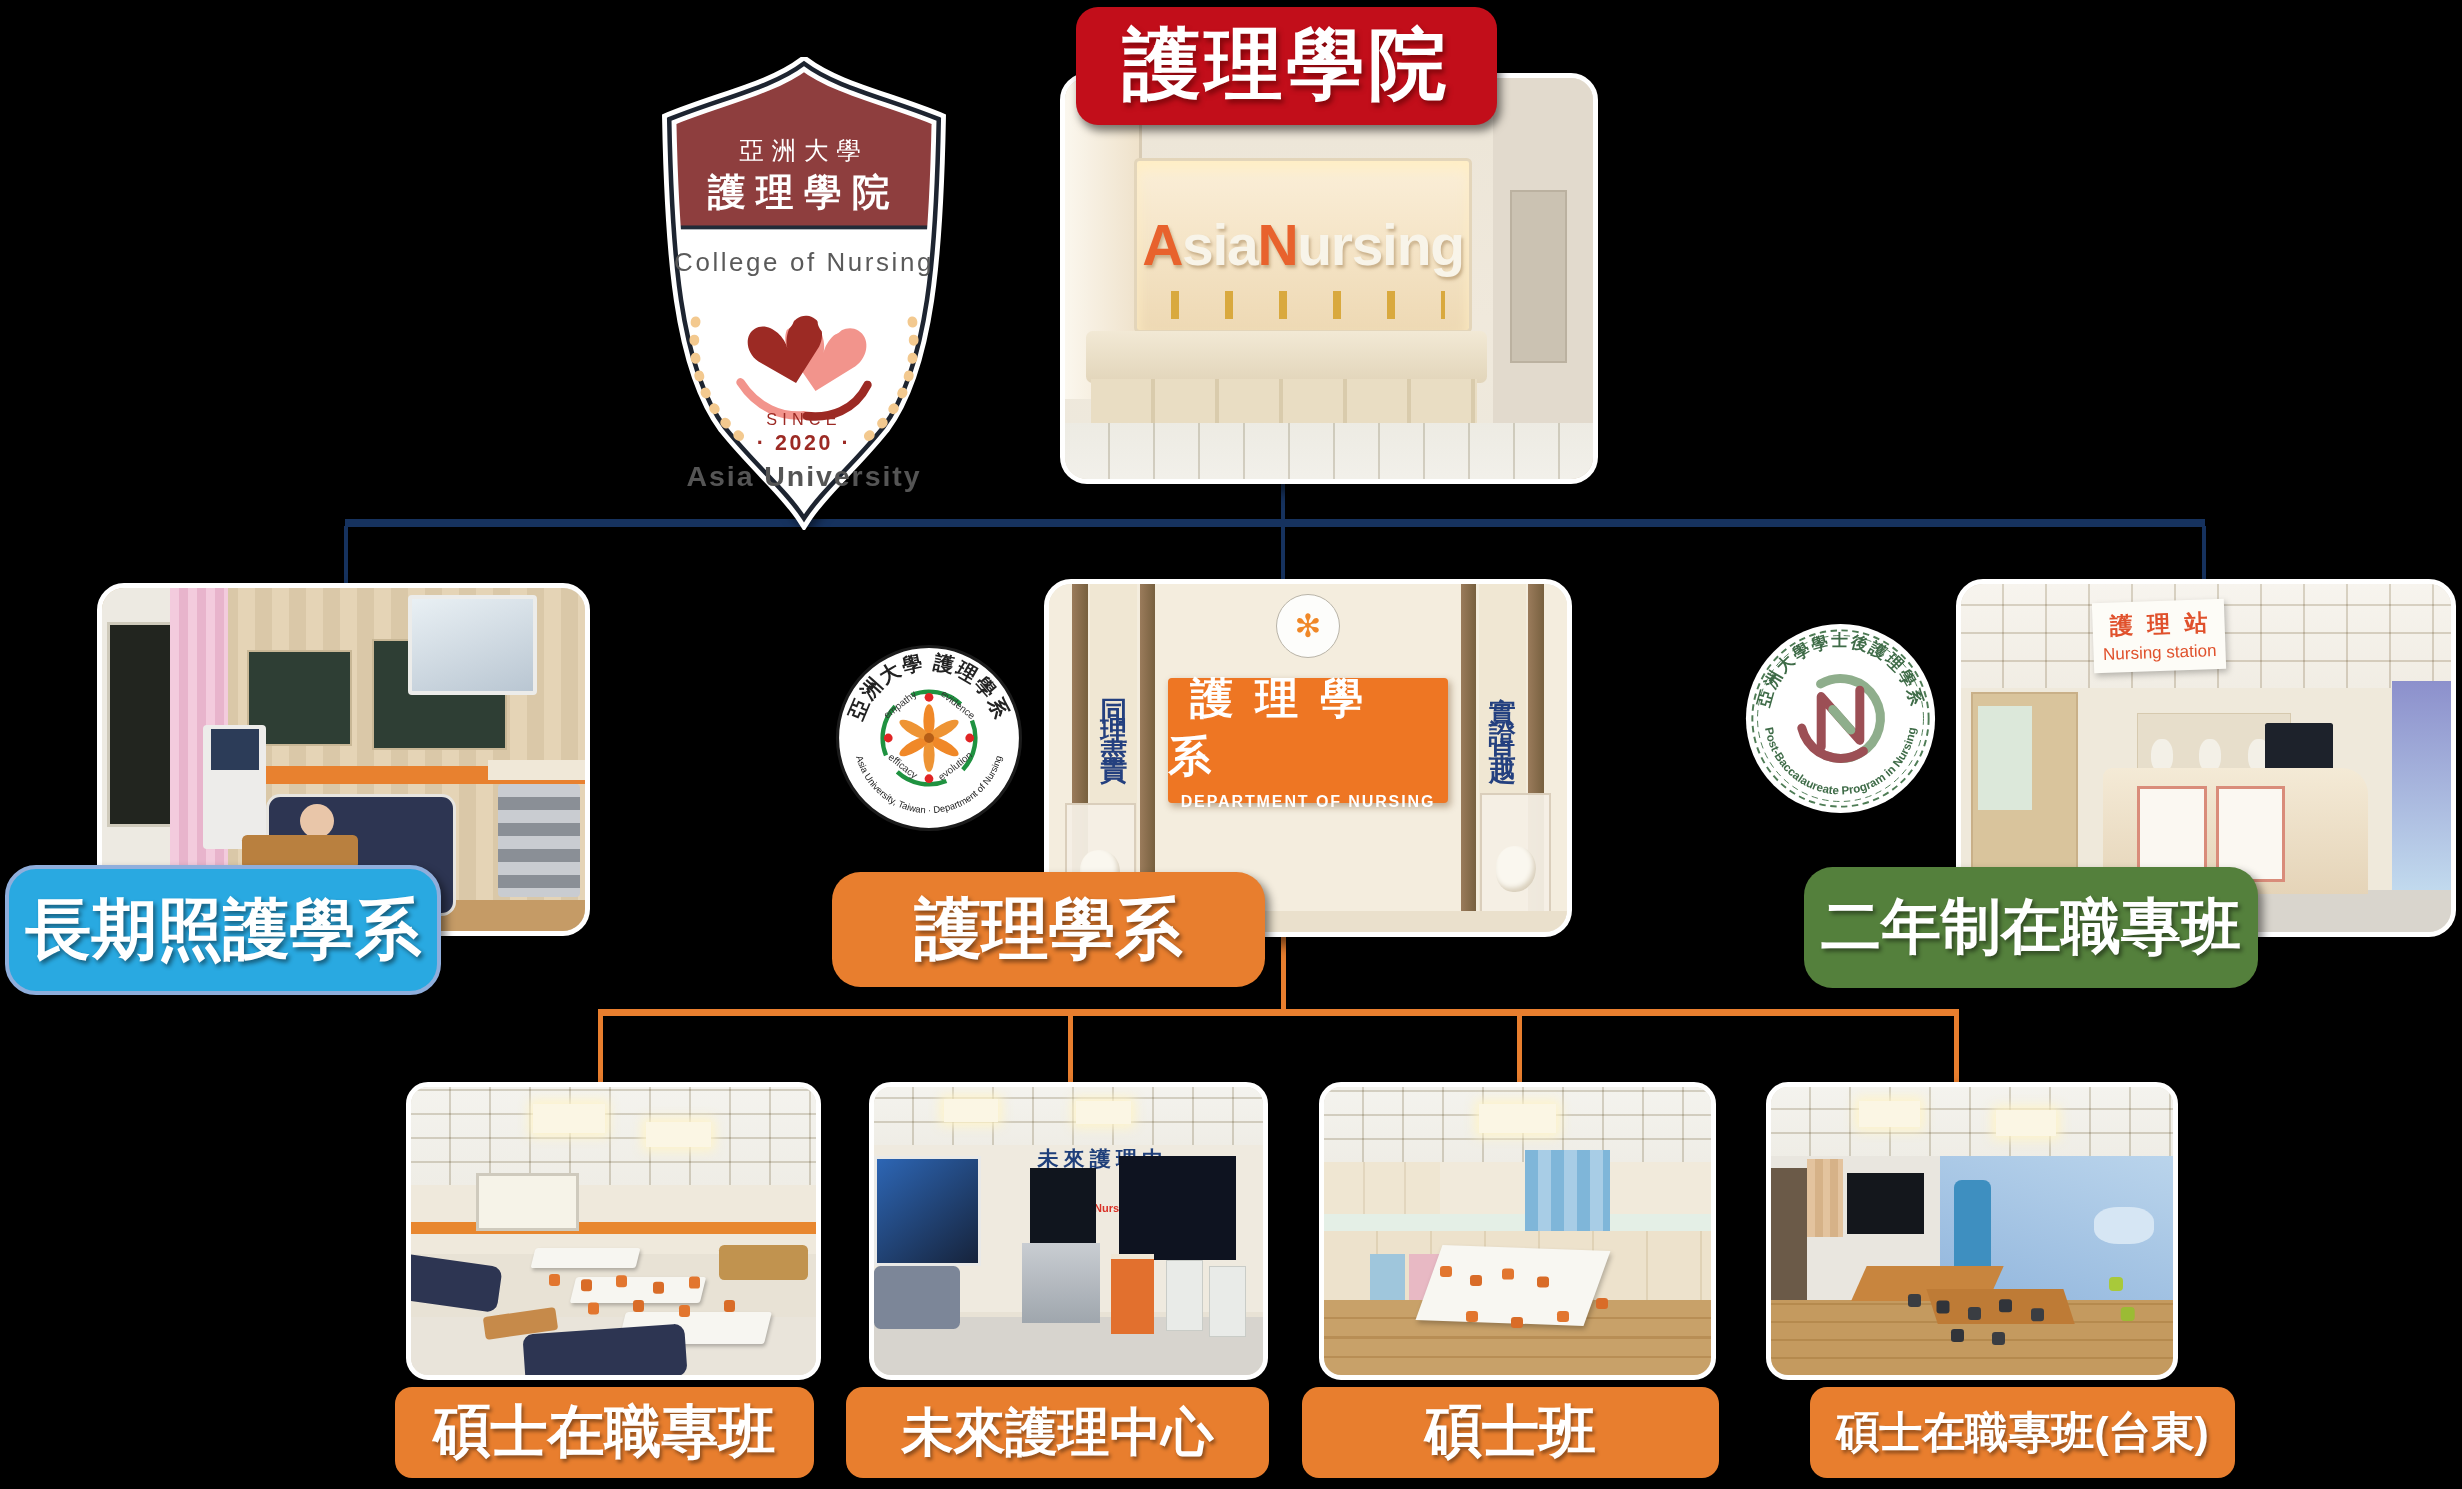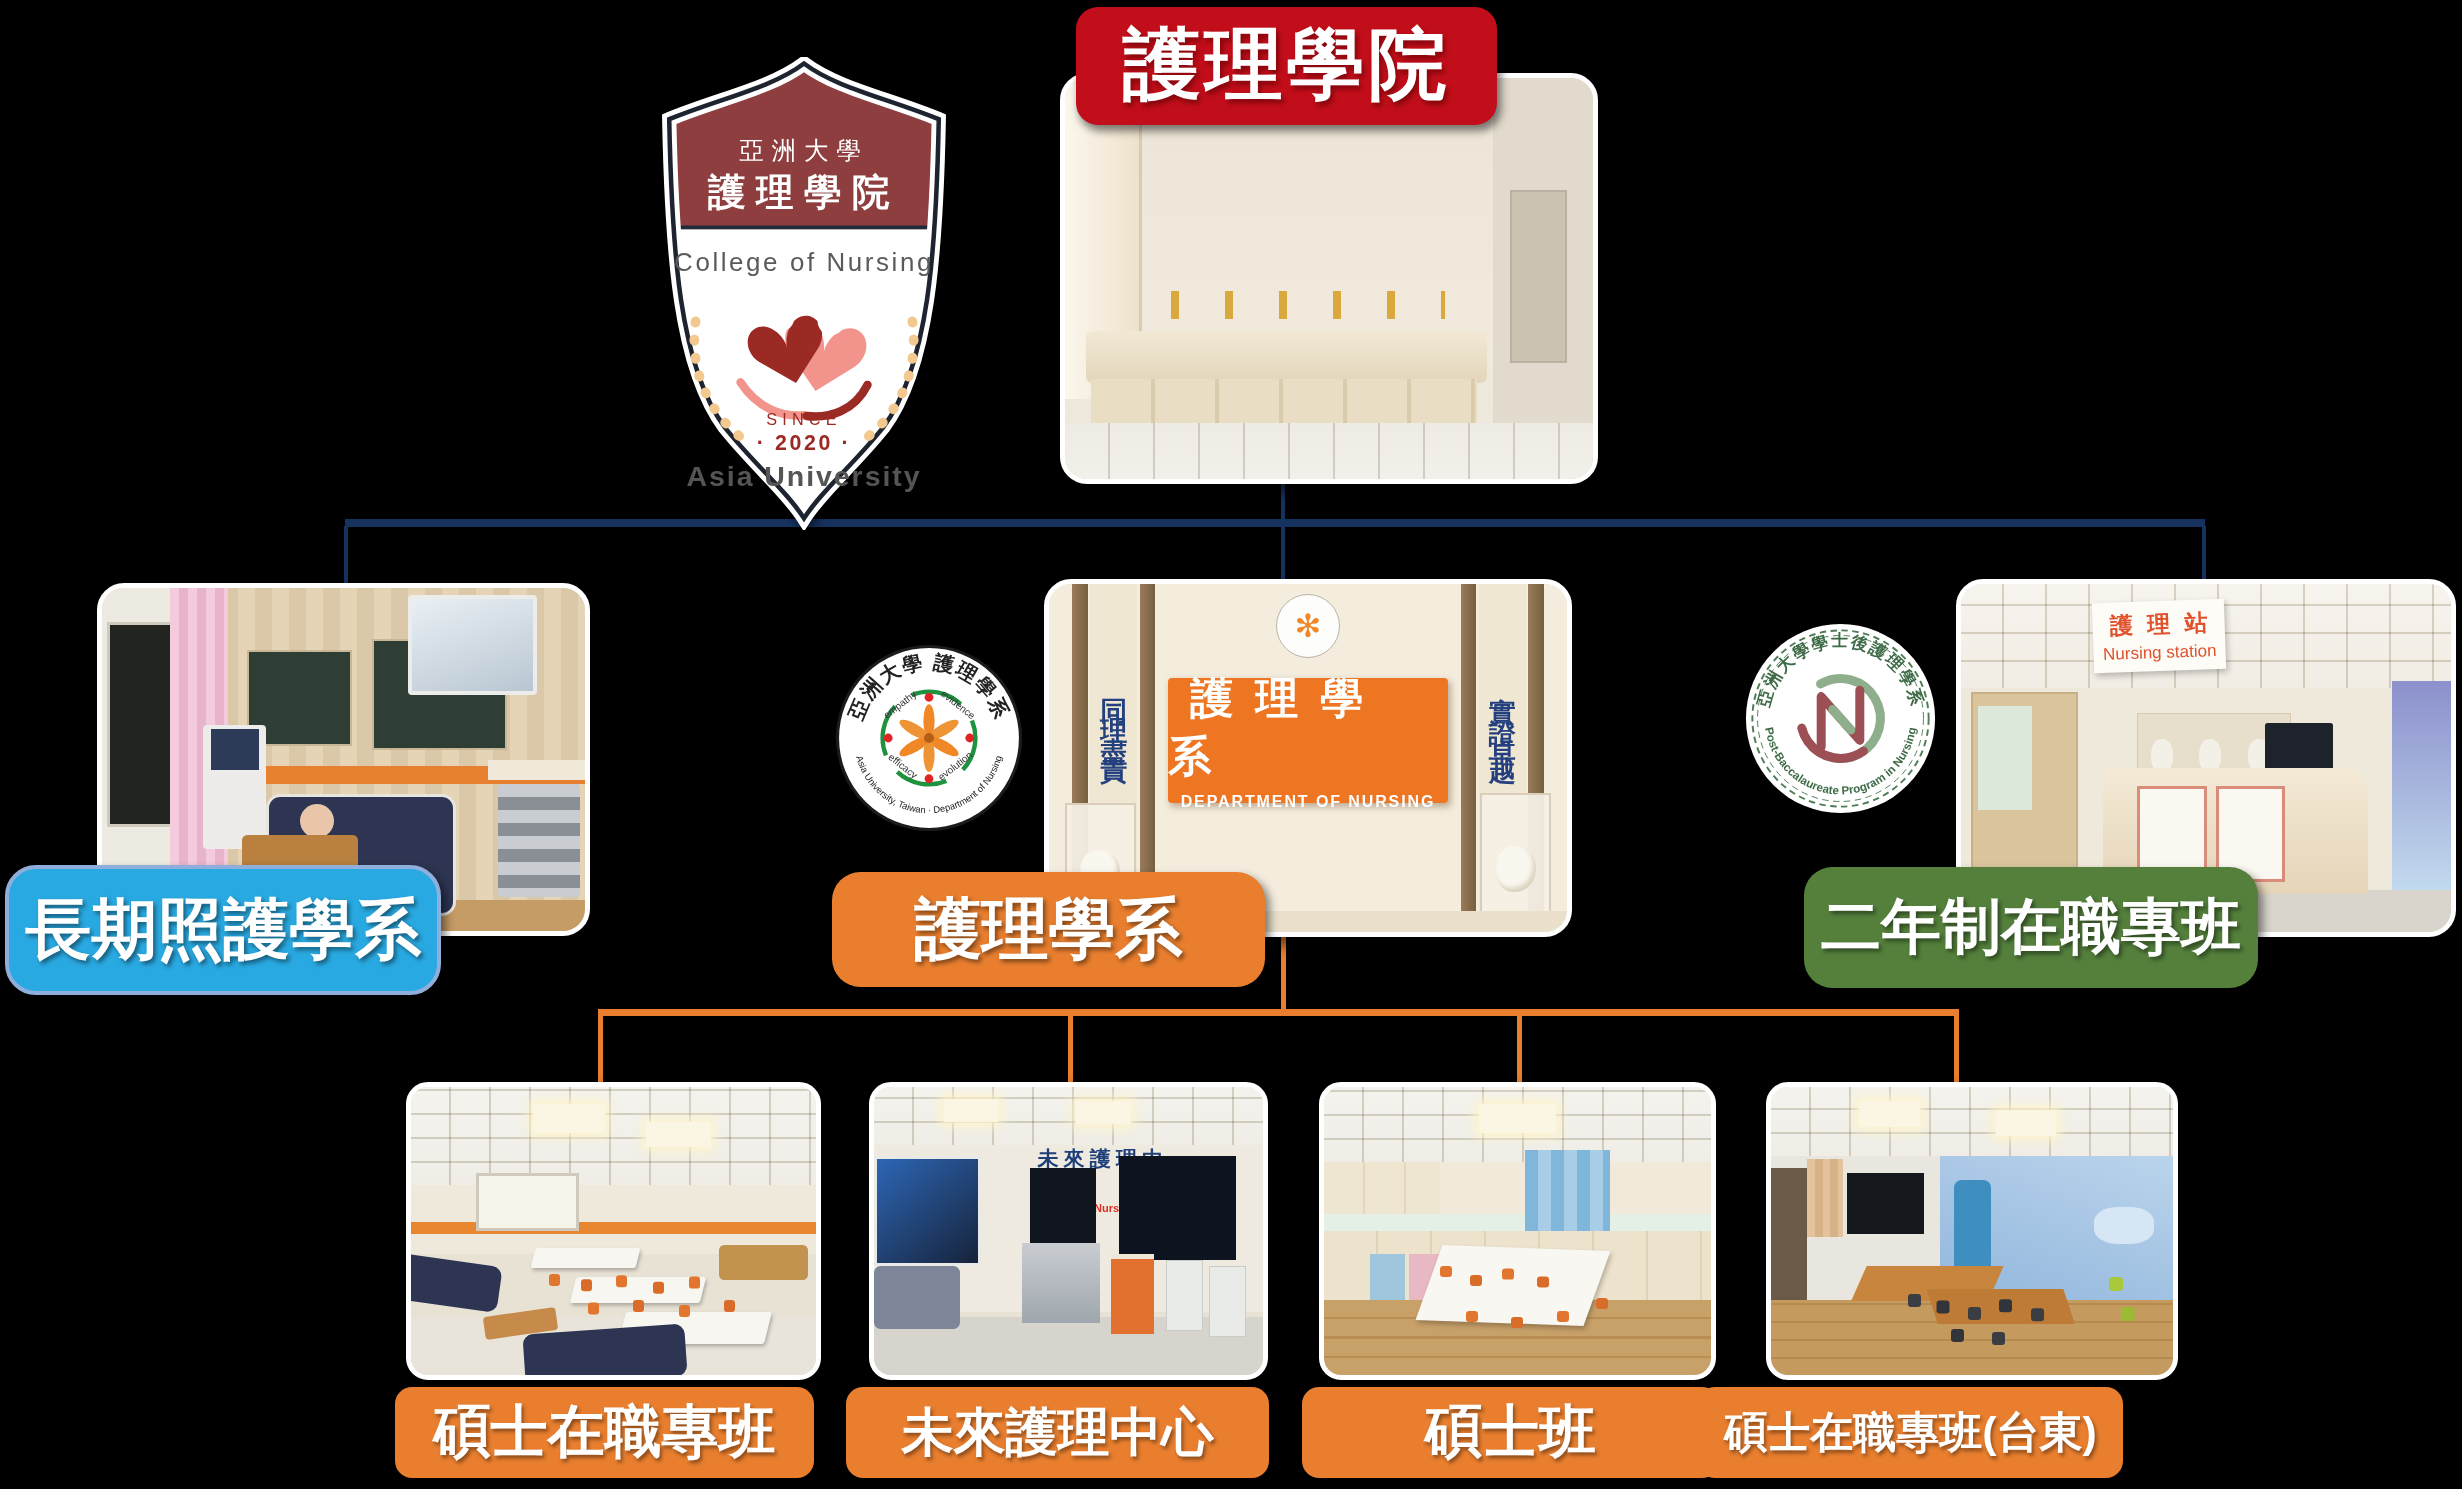--- a/index.html
+++ b/index.html
@@ -234,20 +234,23 @@
 
 <div class="banner">
   <span>護理學院</span>
 </div>
 
 <div class="photo" style="left:1060px;top:73px;width:538px;height:411px;">
   <div class="abs lb-wall"></div>
   <div class="abs lb-window"></div>
   <div class="abs lb-corridor"></div>
   <div class="abs lb-door"></div>
+  <div class="abs lb-case">
+    <b><span class="lb-a">A</span><span class="lb-sia">sia</span><span class="lb-n">N</span><span class="lb-urs">ursing</span></b>
+  </div>
   <div class="abs lb-trophies"></div>
   <div class="abs lb-counter"></div>
   <div class="abs lb-cabinet"></div>
   <div class="abs lb-floor"></div>
 </div>
 
 <div class="photo" style="left:97px;top:583px;width:493px;height:353px;">
   <div class="abs lt-wall"></div>
   <div class="abs lt-white"></div>
   <div class="abs lt-winL"></div>
@@ -454,16 +457,16 @@
 
 <div class="plabel" style="left:395px;width:419px;font-size:57px;">
   <span>碩士在職專班</span>
 </div>
 <div class="plabel" style="left:846px;width:423px;font-size:52px;">
   <span>未來護理中心</span>
 </div>
 <div class="plabel" style="left:1302px;width:417px;font-size:57px;">
   <span>碩士班</span>
 </div>
-<div class="plabel" style="left:1698px;width:425px;font-size:43px;">
+<div class="plabel" style="left:1810px;width:425px;font-size:43px;">
   <span>碩士在職專班(台東)</span>
 </div>
 
 
 </body></html>

